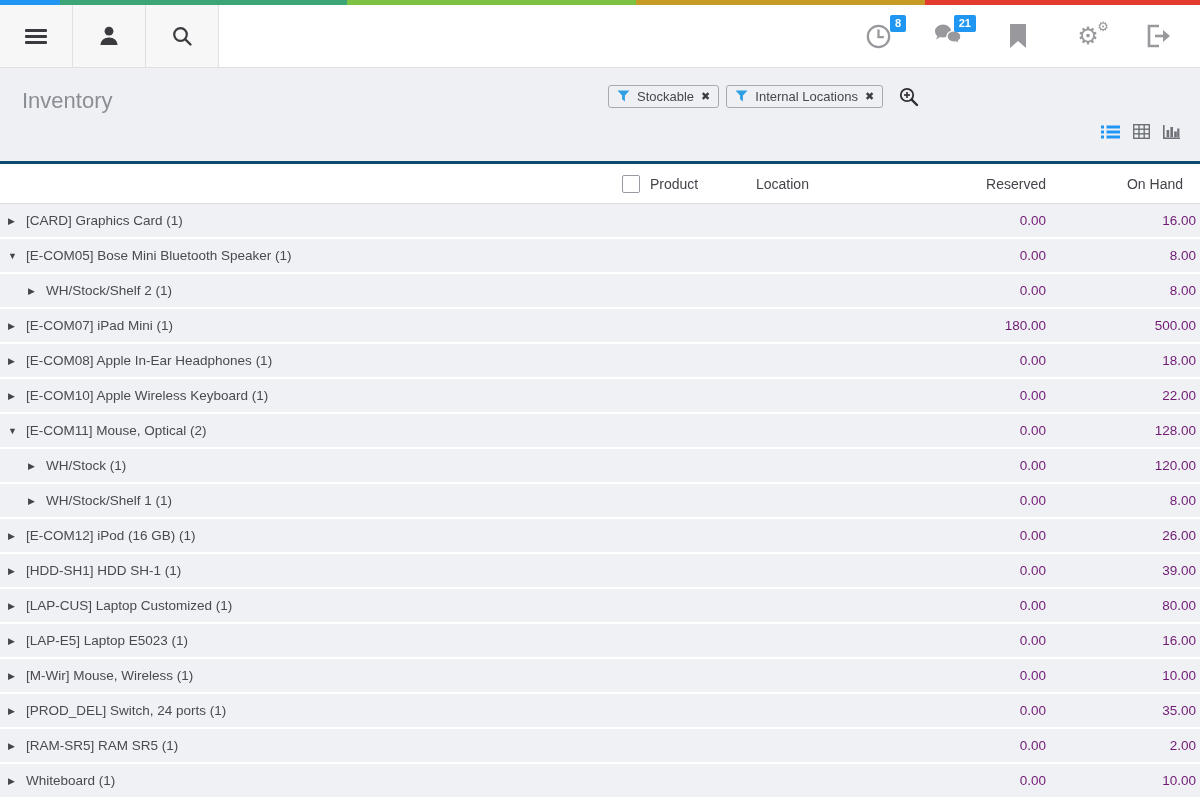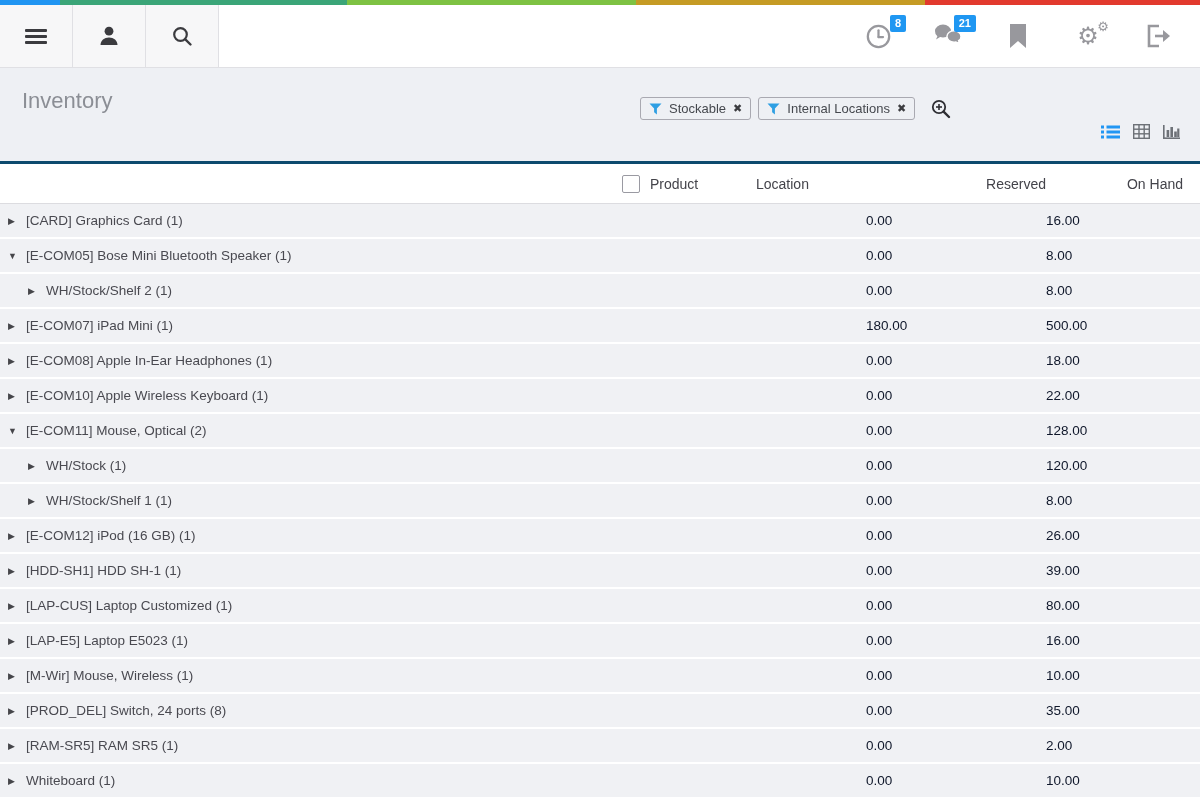--- a/index.html
+++ b/index.html
@@ -24,21 +24,21 @@
            border-radius:2px; }
   .hamburger { width:22px; }
   .hamburger span { display:block; height:3px; background:#3b3b3f; margin:3px 0; border-radius:1px; }
   .gear-big { font-size:24px; color:#98989d; line-height:1; }
   .gear-small { font-size:13px; color:#98989d; position:absolute; top:-3px; right:-7px; }
 
   
   .control-panel { height:96px; background:#eef0f4; position:relative;
                    border-bottom:3px solid #0c4a6e; }
   .cp-title { position:absolute; left:22px; top:20px; font-size:22px; color:#8b8e95; }
-  .cp-search { position:absolute; left:608px; top:28px; display:flex; align-items:flex-end;margin-left:32px; }
+  .cp-search { position:absolute; left:608px; top:16px; display:flex; align-items:center; }
   .chip { display:flex; align-items:center; gap:7px; border:1px solid #a9a9b1;
           border-radius:3px; background:transparent; padding:3px 8px; margin-right:7px;
           font-size:13px; color:#45484e; cursor:pointer; height:23px; }
   .chip .x { font-size:11px; color:#3c3c40; cursor:pointer; }
   .search-input { width:248px; background:transparent; border:none;
                   border-bottom:1px solid #64646b; font-size:14px; color:#45484e;
                   padding:2px 2px 4px 2px; outline:none; margin-top:0; height:23px;
                   font-family:"Liberation Sans", sans-serif; }
   .search-input::placeholder { color:#87878e; }
   .mag-plus { margin-left:8px; margin-top:2px; cursor:pointer; }
@@ -58,21 +58,21 @@
 
   .rows {}
   .trow { display:grid; grid-template-columns:1fr 180px 154px; height:35px;
           background:#f0f1f4; border-bottom:2px solid #fff; align-items:center;
           cursor:pointer; }
   .trow .name { font-size:13.5px; color:#494950; padding-left:8px; display:flex;
                 align-items:center; white-space:nowrap; }
   .trow.indent1 .name { padding-left:28px; }
   .caret { display:inline-block; width:13px; font-size:9px; color:#454549;
            margin-right:5px; }
-  .num { font-size:13.5px; color:#0f172a; }
+  .num { font-size:13.5px; color:#701a75; text-align:right; }
   .onhand { padding-right:4px; }
 
   .bottom-strip { height:7px; background:#e4e4e7; margin-top:3px; }
 
   svg { display:block; }
 </style>
 </head>
 <body>
 
 <div class="topstripe">
@@ -353,21 +353,21 @@
       <span class="caret">▶</span>
       <span class="label">[M-Wir] Mouse, Wireless (1)</span>
     </span>
     <span class="num reserved">0.00</span>
     <span class="num onhand">10.00</span>
   </div>
 
   <div class="trow">
     <span class="name">
       <span class="caret">▶</span>
-      <span class="label">[PROD_DEL] Switch, 24 ports (8)</span>
+      <span class="label">[PROD_DEL] Switch, 24 ports (1)</span>
     </span>
     <span class="num reserved">0.00</span>
     <span class="num onhand">35.00</span>
   </div>
 
   <div class="trow">
     <span class="name">
       <span class="caret">▶</span>
       <span class="label">[RAM-SR5] RAM SR5 (1)</span>
     </span>

